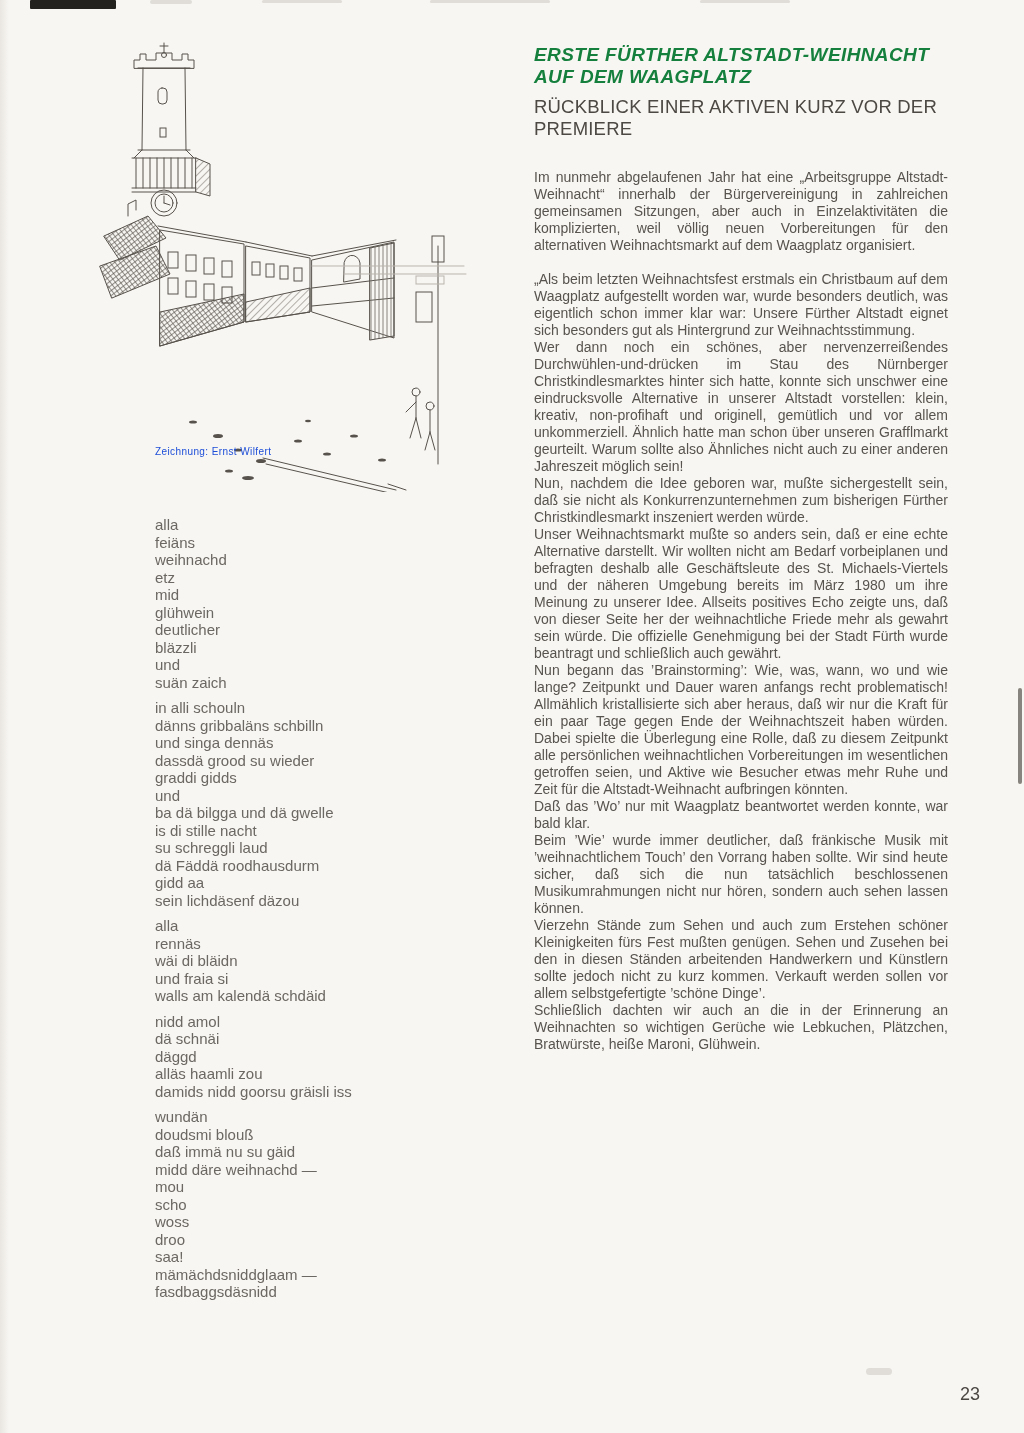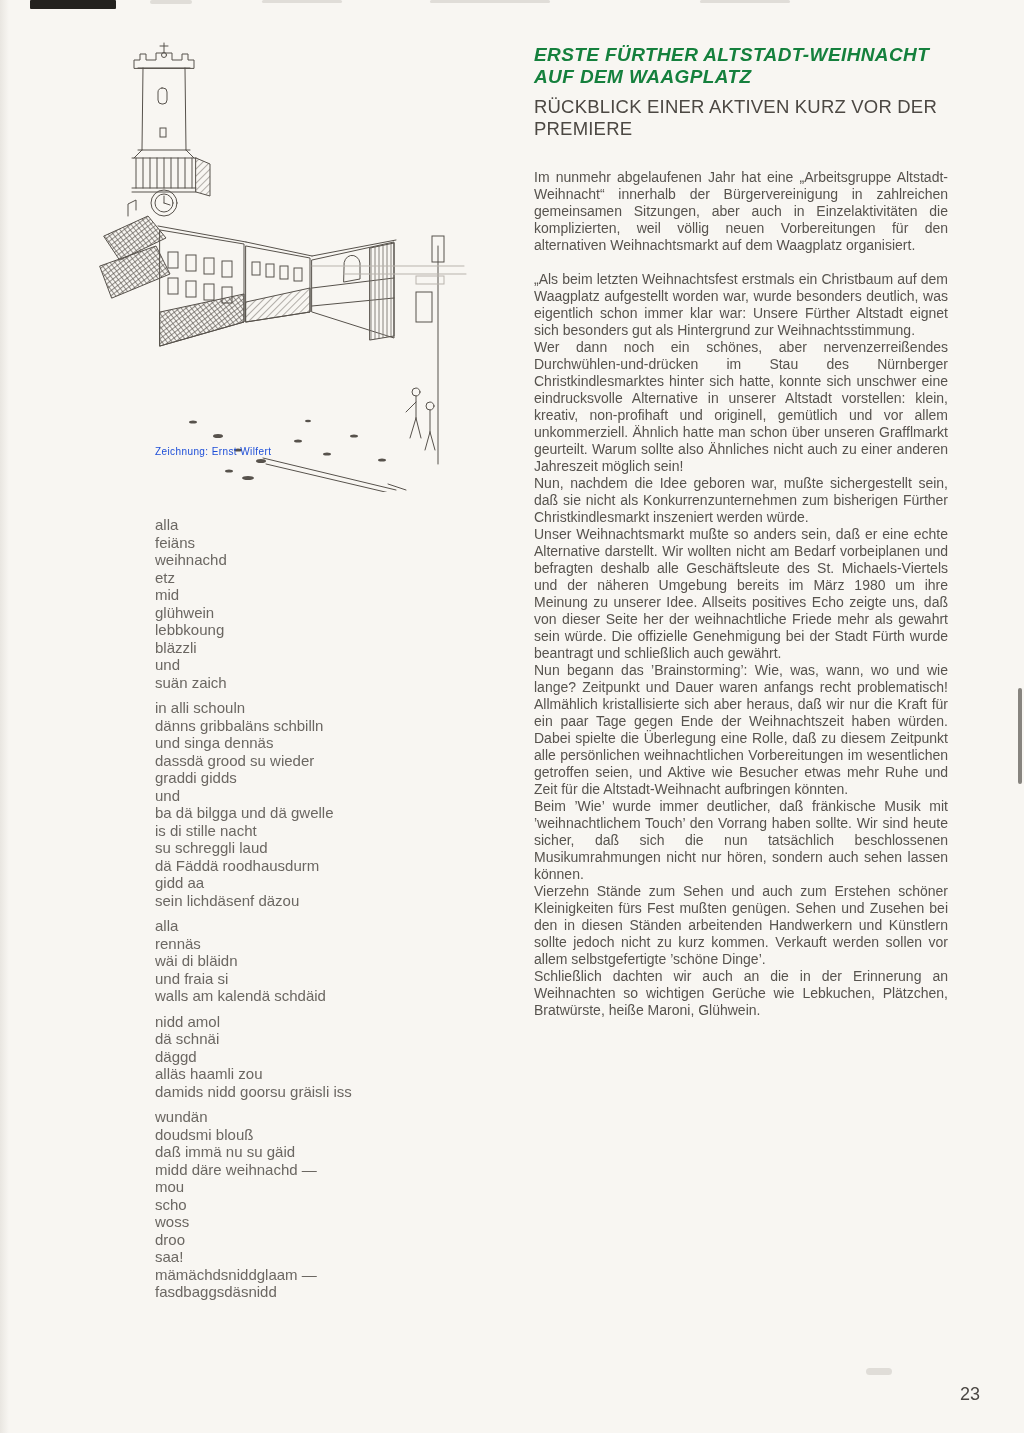--- a/index.html
+++ b/index.html
@@ -146,21 +146,21 @@
 
   <div class="poem">
     <div class="poem-body">
       <div class="stanza">
           <div>alla</div>
           <div>feiäns</div>
           <div>weihnachd</div>
           <div>etz</div>
           <div>mid</div>
           <div>glühwein</div>
-          <div>lebbkoung</div>
+          <div>deutlicher</div>
           <div>bläzzli</div>
           <div>und</div>
           <div>suän zaich</div>
         </div>
       <div class="stanza">
           <div>in alli schouln</div>
           <div>dänns gribbaläns schbilln</div>
           <div>und singa dennäs</div>
           <div>dassdä grood su wieder</div>
           <div>graddi gidds</div>
@@ -214,20 +214,21 @@
     <div class="article-body">
       <div>
           <p>Im nunmehr abgelaufenen Jahr hat eine „Arbeitsgruppe Altstadt-Weihnacht“ innerhalb der Bürgervereinigung in zahlreichen gemeinsamen Sitzungen, aber auch in Einzelaktivitäten die komplizierten, weil völlig neuen Vorbereitungen für den alternativen Weihnachtsmarkt auf dem Waagplatz organisiert.</p>
         </div>
       <div class="quote-block">
           <p>„Als beim letzten Weihnachtsfest erstmals ein Christbaum auf dem Waagplatz aufgestellt worden war, wurde besonders deutlich, was eigentlich schon immer klar war: Unsere Fürther Altstadt eignet sich besonders gut als Hintergrund zur Weihnachtsstimmung.</p>
           <p>Wer dann noch ein schönes, aber nervenzerreißendes Durchwühlen-und-drücken im Stau des Nürnberger Christkindlesmarktes hinter sich hatte, konnte sich unschwer eine eindrucksvolle Alternative in unserer Altstadt vorstellen: klein, kreativ, non-profihaft und originell, gemütlich und vor allem unkommerziell. Ähnlich hatte man schon über unseren Grafflmarkt geurteilt. Warum sollte also Ähnliches nicht auch zu einer anderen Jahreszeit möglich sein!</p>
           <p>Nun, nachdem die Idee geboren war, mußte sichergestellt sein, daß sie nicht als Konkurrenzunternehmen zum bisherigen Fürther Christkindlesmarkt inszeniert werden würde.</p>
           <p>Unser Weihnachtsmarkt mußte so anders sein, daß er eine echte Alternative darstellt. Wir wollten nicht am Bedarf vorbeiplanen und befragten deshalb alle Geschäftsleute des St. Michaels-Viertels und der näheren Umgebung bereits im März 1980 um ihre Meinung zu unserer Idee. Allseits positives Echo zeigte uns, daß von dieser Seite her der weihnachtliche Friede mehr als gewahrt sein würde. Die offizielle Genehmigung bei der Stadt Fürth wurde beantragt und schließlich auch gewährt.</p>
           <p>Nun begann das ’Brainstorming’: Wie, was, wann, wo und wie lange? Zeitpunkt und Dauer waren anfangs recht problematisch! Allmählich kristallisierte sich aber heraus, daß wir nur die Kraft für ein paar Tage gegen Ende der Weihnachtszeit haben würden. Dabei spielte die Überlegung eine Rolle, daß zu diesem Zeitpunkt alle persönlichen weihnachtlichen Vorbereitungen im wesentlichen getroffen seien, und Aktive wie Besucher etwas mehr Ruhe und Zeit für die Altstadt-Weihnacht aufbringen könnten.</p>
+          <p>Daß das ’Wo’ nur mit Waagplatz beantwortet werden konnte, war bald klar.</p>
           <p>Beim ’Wie’ wurde immer deutlicher, daß fränkische Musik mit ’weihnachtlichem Touch’ den Vorrang haben sollte. Wir sind heute sicher, daß sich die nun tatsächlich beschlossenen Musikumrahmungen nicht nur hören, sondern auch sehen lassen können.</p>
           <p>Vierzehn Stände zum Sehen und auch zum Erstehen schöner Kleinigkeiten fürs Fest mußten genügen. Sehen und Zusehen bei den in diesen Ständen arbeitenden Handwerkern und Künstlern sollte jedoch nicht zu kurz kommen. Verkauft werden sollen vor allem selbstgefertigte ’schöne Dinge’.</p>
           <p>Schließlich dachten wir auch an die in der Erinnerung an Weihnachten so wichtigen Gerüche wie Lebkuchen, Plätzchen, Bratwürste, heiße Maroni, Glühwein.</p>
         </div>
     </div>
   </div>
 
   <div class="pagenum">23</div>
 
 </div>

